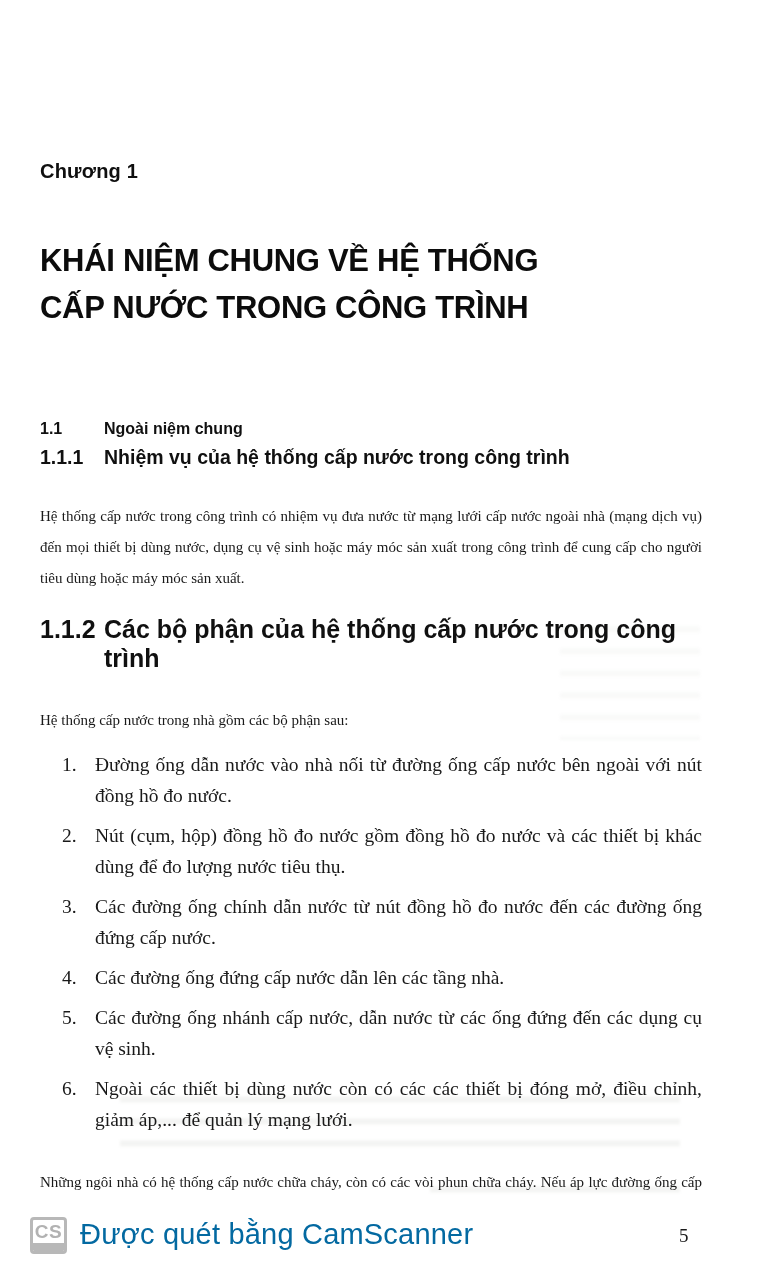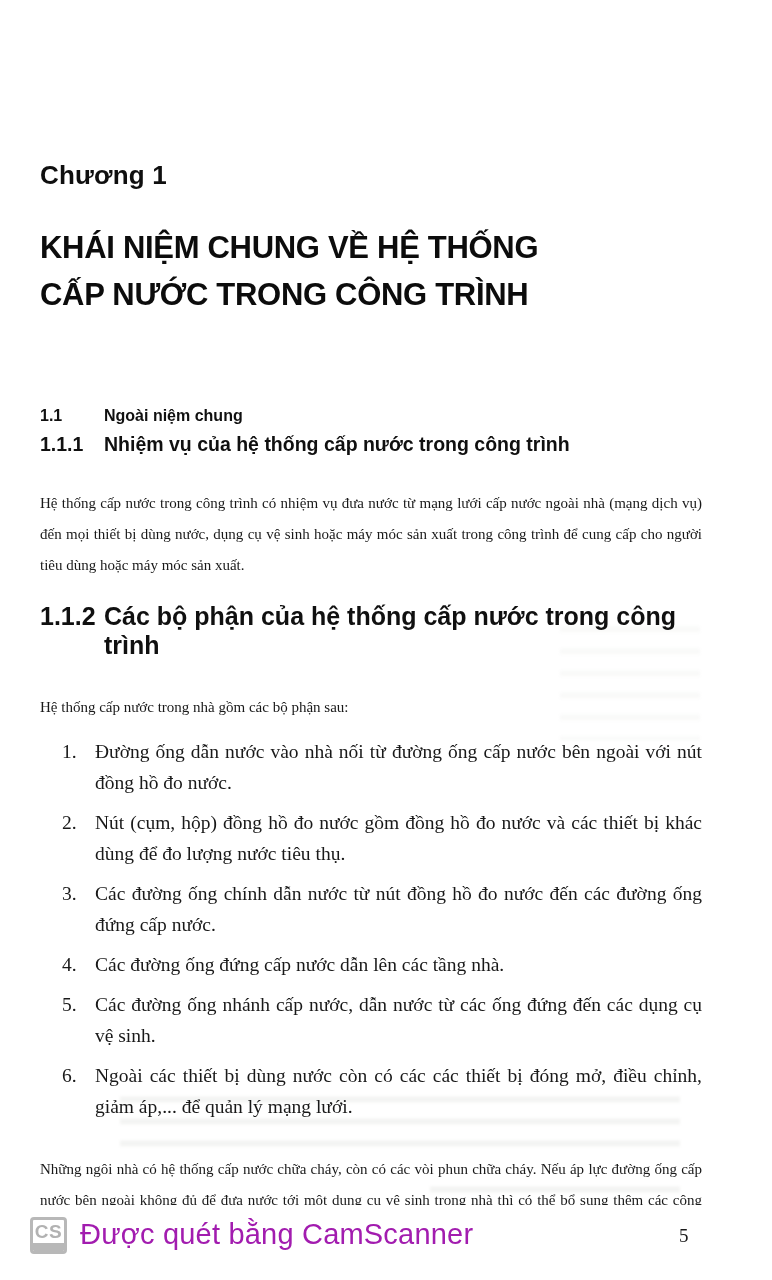--- a/index.html
+++ b/index.html
@@ -17,26 +17,26 @@
   }
   .content {
     position: absolute;
     left: 40px; top: 0;
     width: 662px;
   }
   .chapter-label {
     margin-top: 160px;
     font-family: "Liberation Sans", sans-serif;
     font-weight: 700;
-    font-size: 26px;
+    font-size: 20px;
     color: #0f0f0f;
     letter-spacing: 0.2px;
   }
   .chapter-title {
-    margin-top: 33px;
+    margin-top: 54px;
     font-family: "Liberation Sans", sans-serif;
     font-weight: 700;
     font-size: 31px;
     line-height: 47px;
     color: #0c0c0c;
     letter-spacing: -0.3px;
   }
   .heading {
     font-family: "Liberation Sans", sans-serif;
     font-weight: 700;
@@ -116,21 +116,21 @@
     position: absolute;
     bottom: 0; left: 0;
     width: 100%; height: 8px;
     background: #b8b8b8;
   }
   .watermark-text {
     position: absolute;
     left: 80px; top: 13px;
     font-family: "Liberation Sans", sans-serif;
     font-size: 29px;
-    color: #a21caf;
+    color: #0369a1;
     letter-spacing: 0.2px;
   }
   .page-number {
     position: absolute;
     left: 679px; top: 20px;
     font-family: "Liberation Serif", serif;
     font-size: 19px;
     color: #1a1a1a;
   }
 </style>

